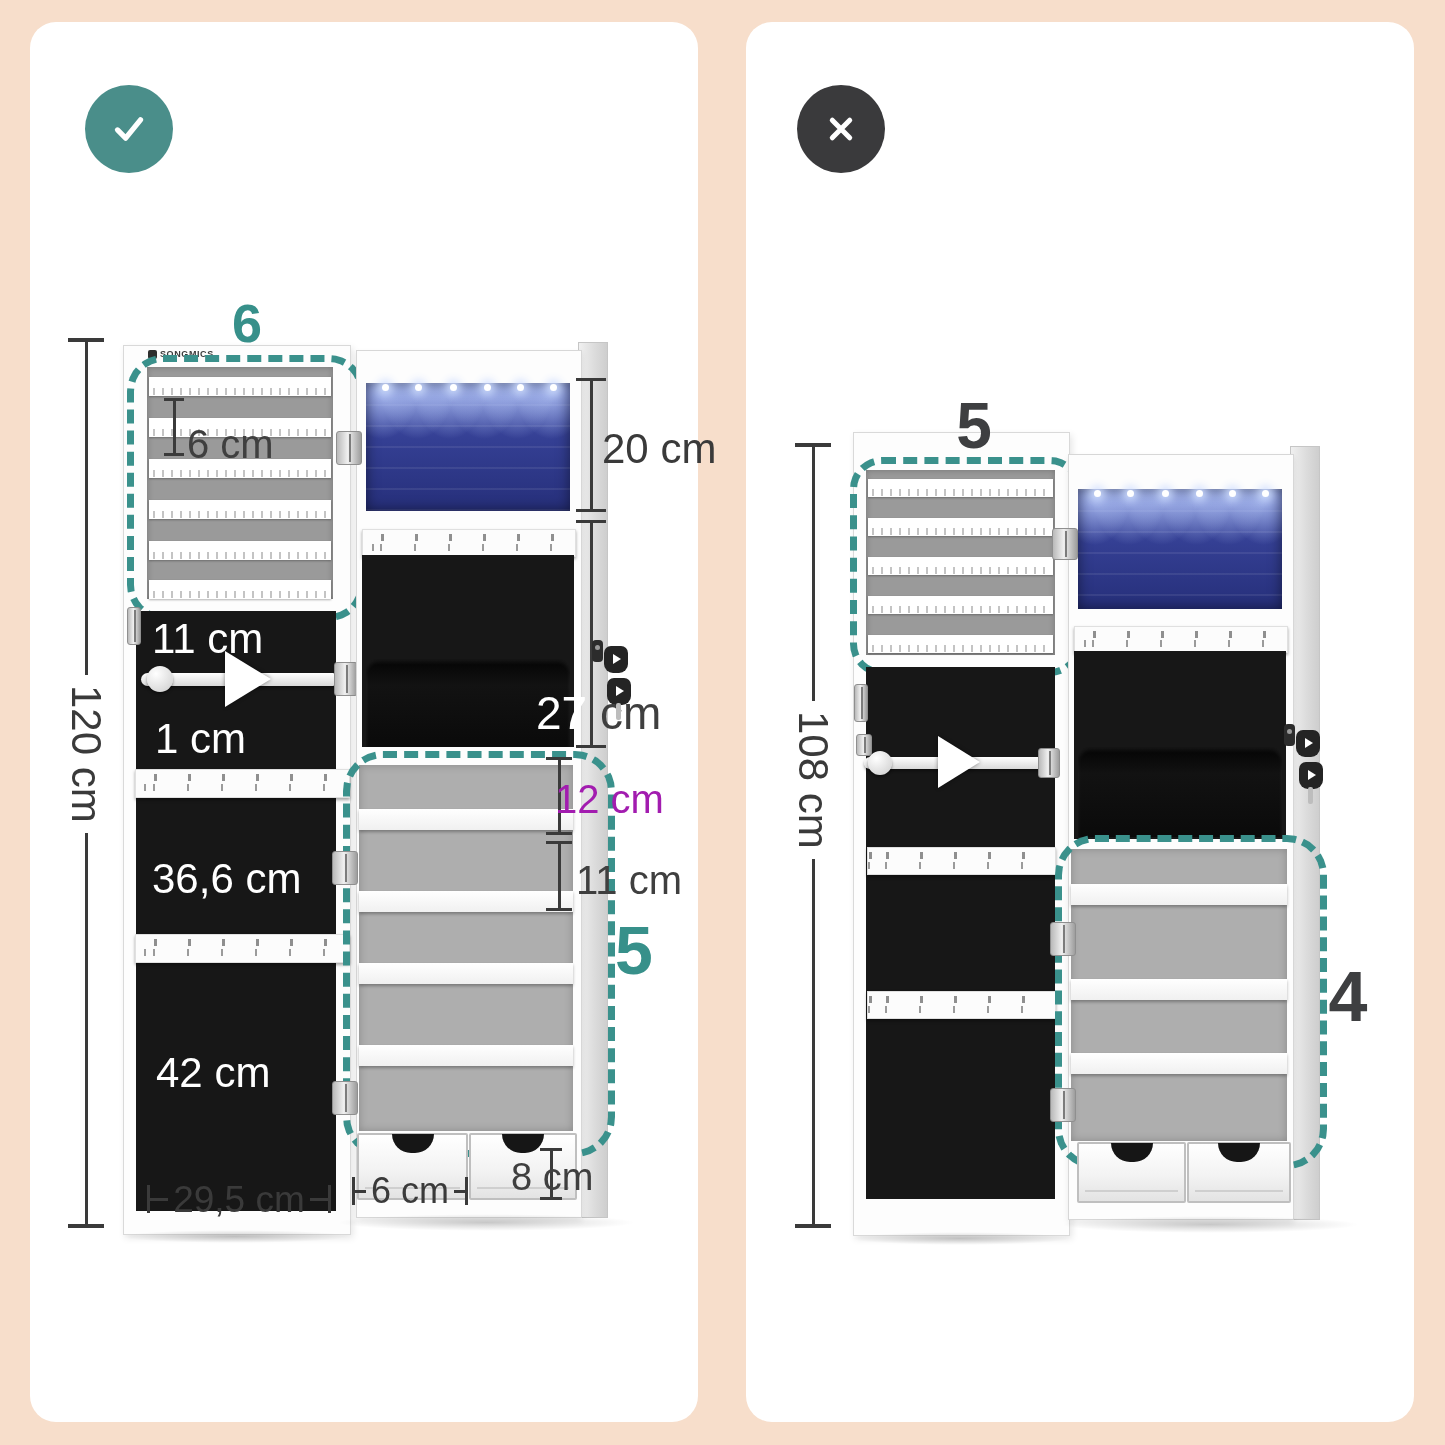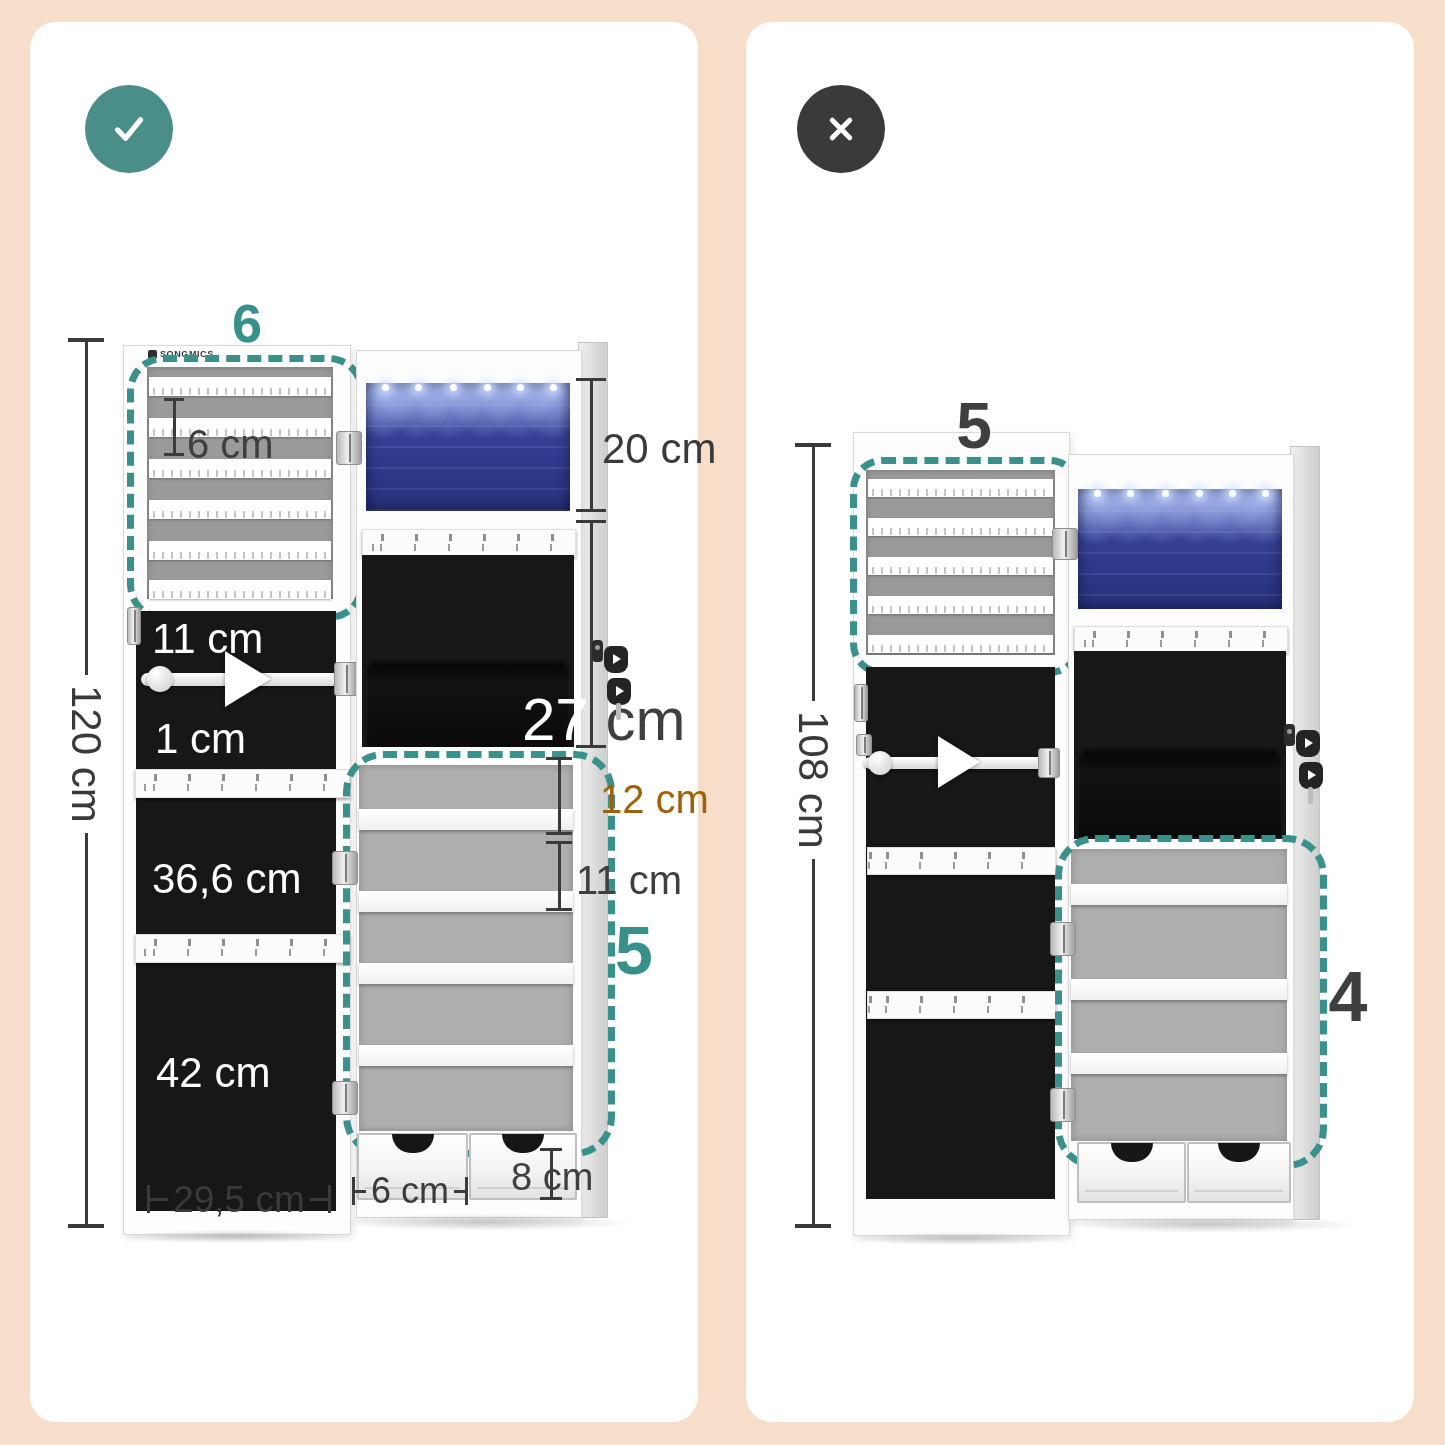--- a/index.html
+++ b/index.html
@@ -135,21 +135,21 @@
     <div class="led" style="left:8%;"></div>
     <div class="led" style="left:24%;"></div>
     <div class="led" style="left:41%;"></div>
     <div class="led" style="left:58%;"></div>
     <div class="led" style="left:74%;"></div>
     <div class="led" style="left:90%;"></div>
   </div>
   <div class="hookbar" style="left:362px;top:529px;width:212px;height:26px;"></div>
   <div class="abs blackzone" style="left:362px;top:555px;width:212px;height:192px;"></div>
   <div class="pouch" style="left:366px;top:659px;width:204px;height:88px;"></div>
-  <div class="lbl" style="left:522px;top:690px;font-size:60px;">
+  <div class="lbl" style="left:536px;top:690px;font-size:46px;">
     <span style="color:#ffffff;">27</span>
     <span style="color:#3f3f3f;">cm</span>
   </div>
   <div class="ibeam" style="left:576px;top:378px;width:30px;height:134px;">
     <div class="icap"></div>
       <div class="iline"></div>
       <div class="icap"></div>
   </div>
   <div class="lbl" style="left:602px;top:428px;">20 cm</div>
   <div class="ibeam" style="left:576px;top:520px;width:30px;height:228px;">
@@ -165,21 +165,21 @@
   <div class="board" style="left:359px;top:809px;width:214px;height:21px;"></div>
   <div class="board" style="left:359px;top:891px;width:214px;height:21px;"></div>
   <div class="board" style="left:359px;top:963px;width:214px;height:21px;"></div>
   <div class="board" style="left:359px;top:1045px;width:214px;height:21px;"></div>
   <div class="dashed" style="left:343px;top:751px;width:258px;height:392px;border-radius:40px;"></div>
   <div class="ibeam" style="left:546px;top:757px;width:26px;height:78px;">
     <div class="icap"></div>
       <div class="iline"></div>
       <div class="icap"></div>
   </div>
-  <div class="lbl" style="left:600px;top:779px;font-size:40px;color:#a16207;">12 cm</div>
+  <div class="lbl" style="left:555px;top:779px;font-size:40px;color:#a21caf;">12 cm</div>
   <div class="ibeam" style="left:546px;top:841px;width:26px;height:70px;">
     <div class="icap"></div>
       <div class="iline"></div>
       <div class="icap"></div>
   </div>
   <div class="lbl" style="left:576px;top:860px;font-size:40px;color:#3f3f3f;">11 cm</div>
   <div class="badge" style="left:599px;top:916px;width:70px;font-size:68px;color:#37908a;">5</div>
 
   <div class="drawer" style="left:357px;top:1133px;width:107px;height:63px;">
     <div class="pull"></div>

